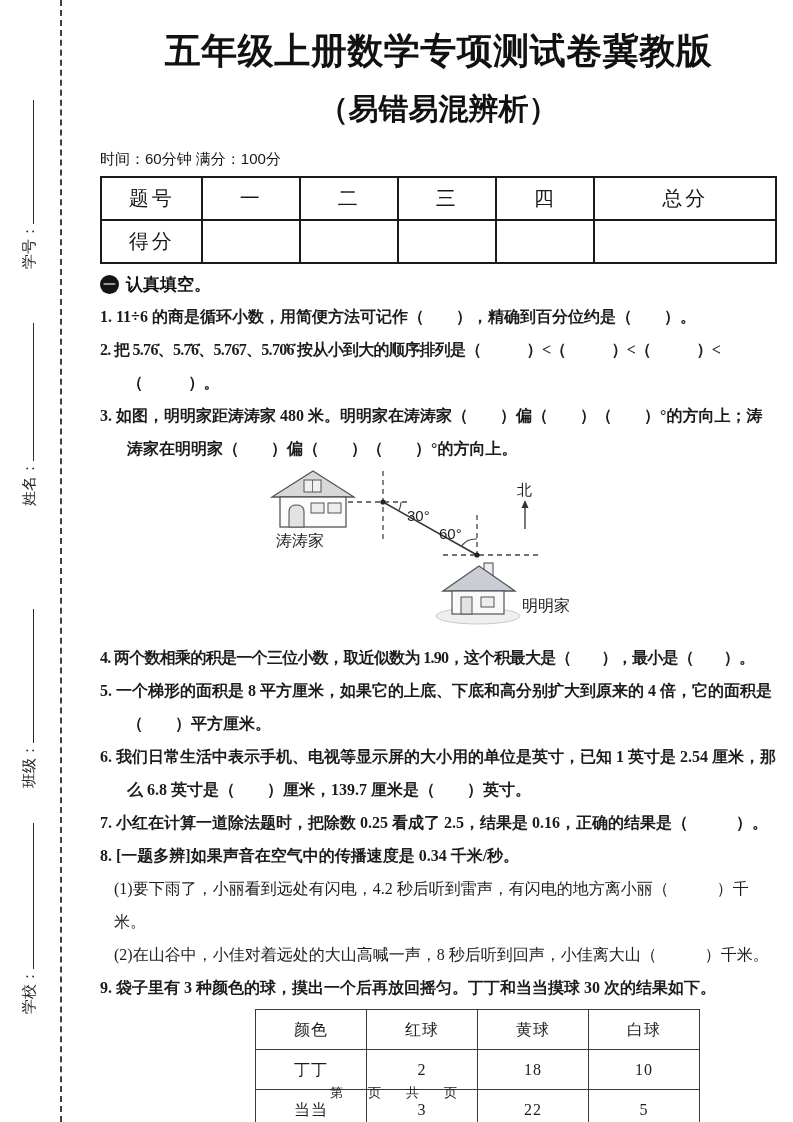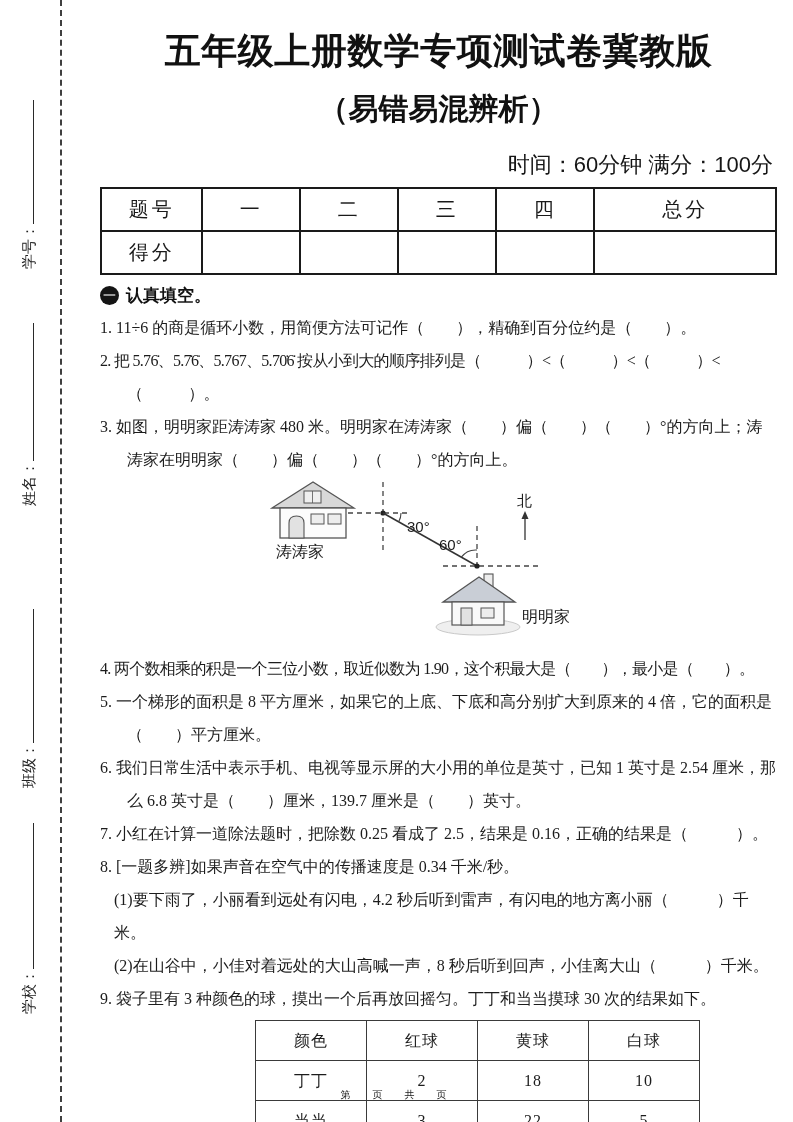--- a/index.html
+++ b/index.html
@@ -26,58 +26,58 @@
   .content { position:absolute; left:100px; right:16px; top:0; }
   .title {
     margin-top:27px; text-align:center; font-family:"Liberation Sans", sans-serif;
     font-weight:700; font-size:36px; color:#111; letter-spacing:0.5px;
   }
   .subtitle {
     margin-top:13px; text-align:center; font-family:"Liberation Sans", sans-serif;
     font-weight:700; font-size:30px; color:#111;
   }
   .meta {
-    margin-top:20px; text-align:right; padding-right:4px;
-    font-family:"Liberation Sans", sans-serif; font-size:22px; color:#161616;
+    margin-top:20px; padding-right:4px;
+    font-family:"Liberation Sans", sans-serif; font-size:15px; color:#161616;
   }
   table.score {
     margin-top:7px; width:100%; border-collapse:collapse;
     font-family:"Liberation Serif", serif;
   }
   table.score td {
     border:2.2px solid #1a1a1a; height:39px; text-align:center;
     font-size:20px; letter-spacing:3px; color:#1a1a1a;
   }
   table.score td.c0 { width:15%;margin-left:32px; }
   .section-head {
     margin-top:9px; font-family:"Liberation Sans", sans-serif;
     font-weight:700; font-size:17px; color:#111; display:flex; align-items:center;
   }
   .badge {
     display:inline-flex; width:19px; height:19px; border-radius:50%;
     background:#141414; color:#fff; align-items:center; justify-content:center;
     font-size:13px; margin-right:7px; flex:none; font-weight:400;
   }
   .qwrap { margin-top:4px; font-size:16px; line-height:33px; color:#1c1c1c; }
-  .q  { padding-left:27px; text-indent:-27px; }
+  .q  { padding-left:27px; text-indent:-27px;font-weight:bold; }
   .q.tight { letter-spacing:-0.7px; }
   .q-sub  { padding-left:14px; }
   .diagram { position:relative; height:176px; }
   .diagram svg { position:absolute; left:140px; top:2px; }
   table.balls {
     border-collapse:collapse; margin:5px 0 3px 155px;
     font-family:"Liberation Serif", serif;
   }
   table.balls td {
     border:1.6px solid #3a3a3a; width:108px; height:37px; text-align:center;
     font-size:16px; color:#1c1c1c; letter-spacing:1px;margin-top:16px;
   }
   .footer {
     position:absolute; left:0; right:0; bottom:20px; text-align:center;
-    font-family:"Liberation Sans", sans-serif; font-size:10px; color:#222;
+    font-family:"Liberation Sans", sans-serif; font-size:13px; color:#222;
     letter-spacing:6px;
   }
 </style>
 </head>
 <body>
 
 <div class="page">
 
   <div class="cut-line"></div>
   <div class="side-field" style="left:-70px; top:158px;">

